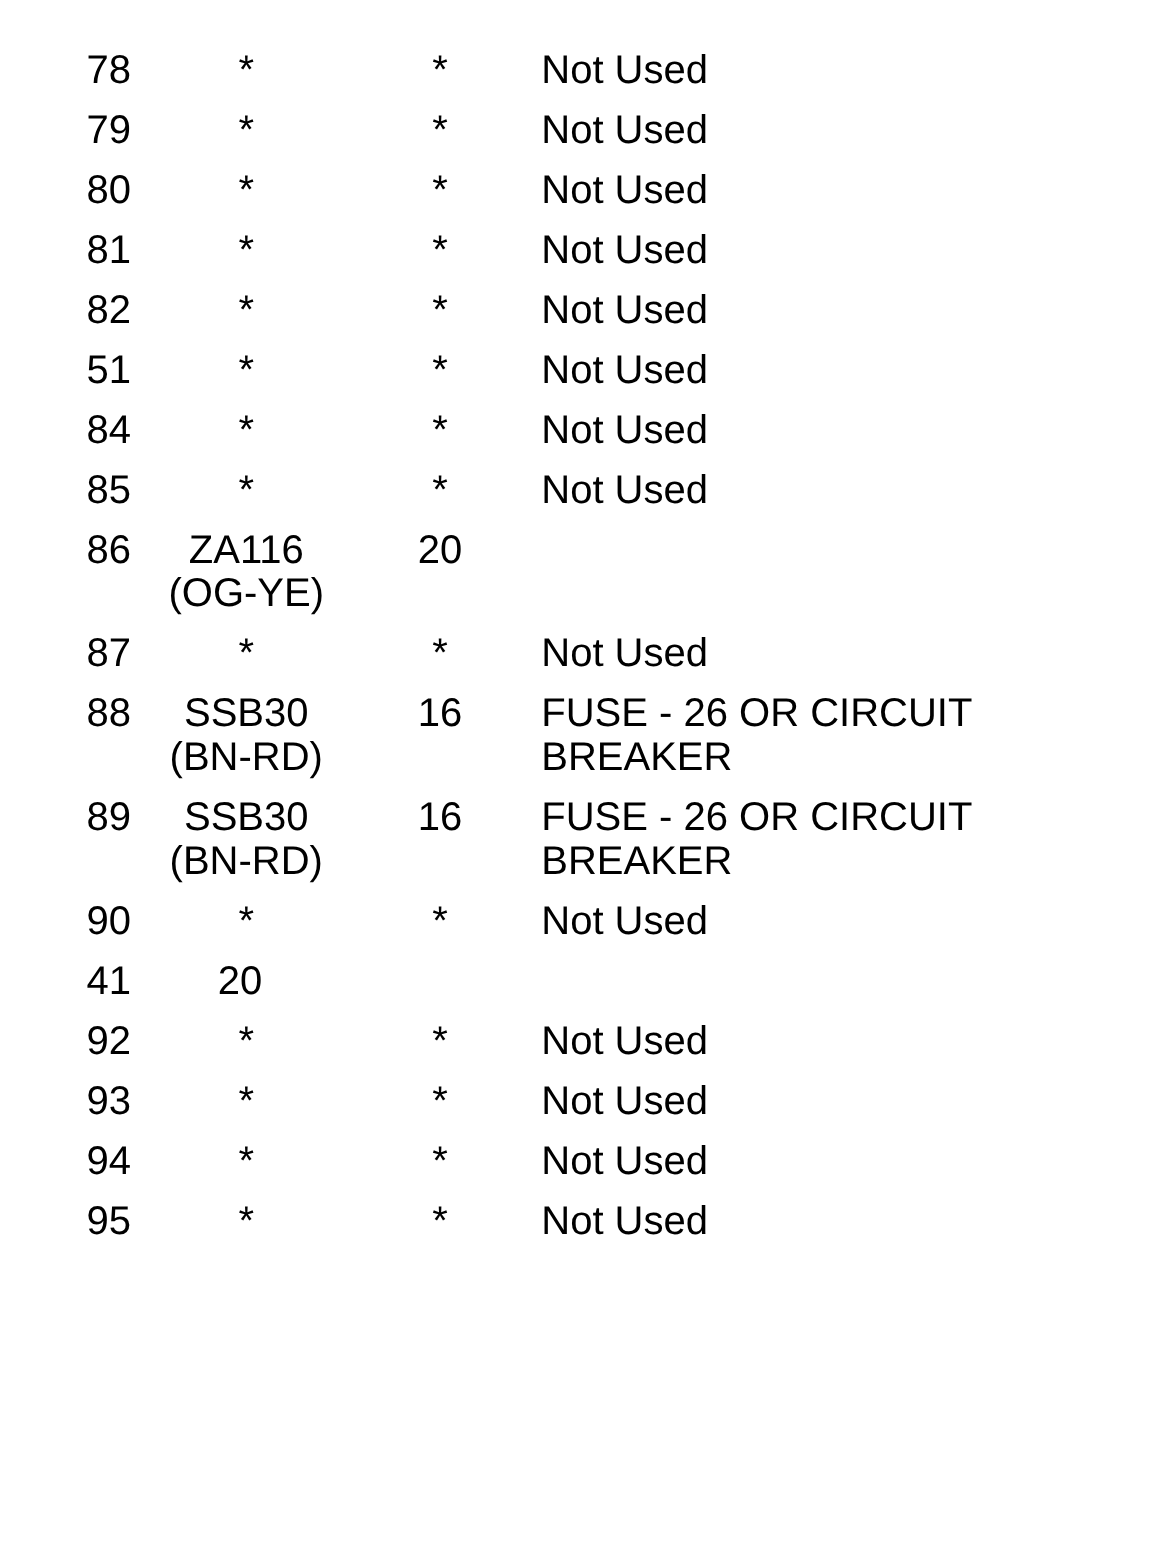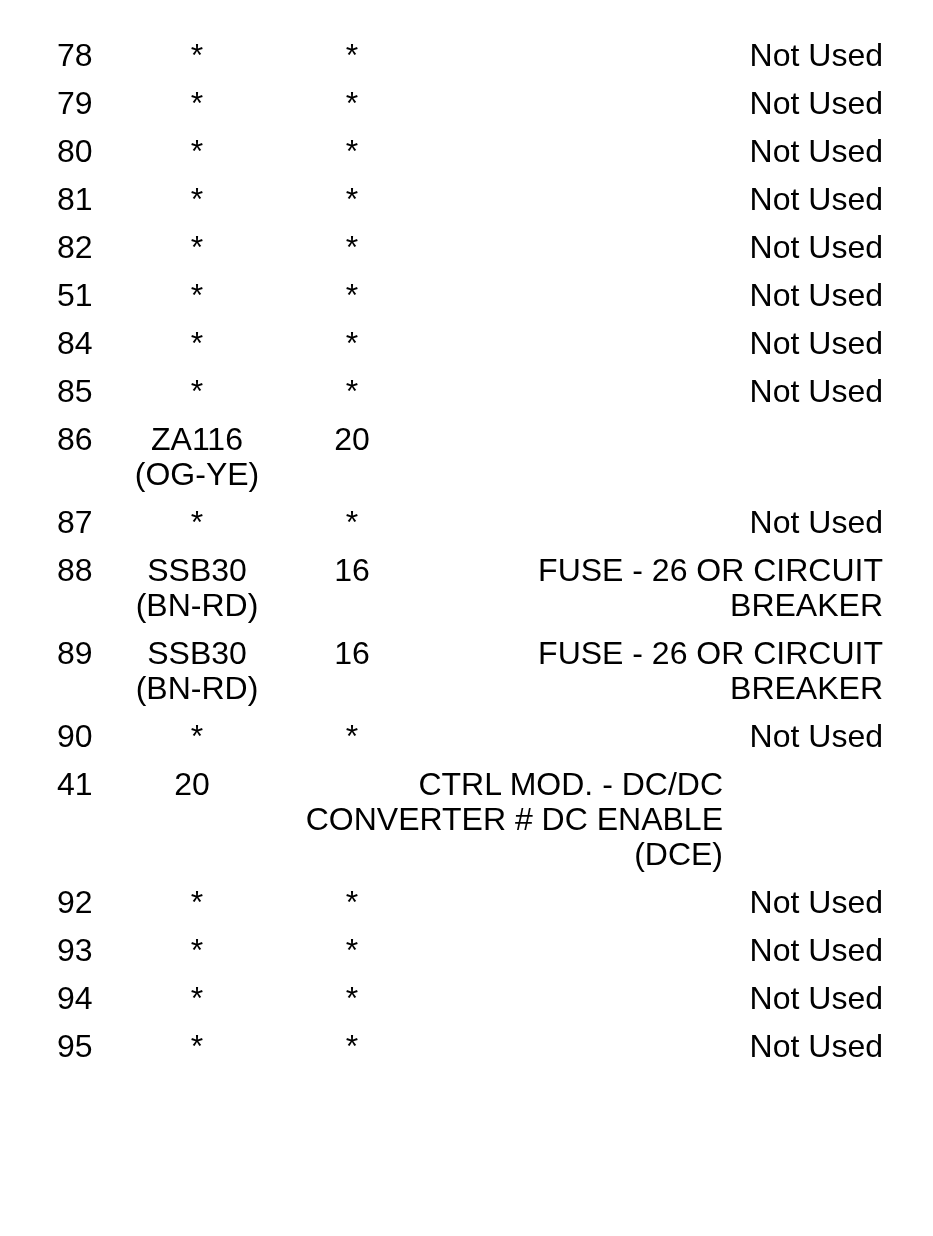--- a/index.html
+++ b/index.html
@@ -27,34 +27,34 @@
     display: flex;
     align-items: flex-start;
     margin-bottom: 13px;
   }
   .cell {
     line-height: 35px;
     white-space: pre-line;
   }
   .cell-pin {
     width: 60px;
-    text-align: left;
+    text-align: center;
   }
   .cell-circuit {
     width: 160px;
     text-align: center;
   }
   .cell-gauge {
     width: 150px;
     text-align: center;
   }
   .cell-function {
     margin-left: 6px;
     width: 450px;
-    text-align: right;
+    text-align: left;
   }
 </style>
 </head>
 <body>
 
 <div class="page" style="background: rgb(255, 255, 255); color: rgb(0, 0, 0);">
   <div class="pin-table">
   <div class="row">
     <div class="cell cell-pin">78</div>
     <div class="cell cell-circuit">*</div>
@@ -146,23 +146,20 @@
   <div class="row">
     <div class="cell cell-pin">90</div>
     <div class="cell cell-circuit">*</div>
     <div class="cell cell-gauge">*</div>
     <div class="cell cell-function">Not Used</div>
   </div>
 
   <div class="row">
     <div class="cell cell-pin">41</div>
     <div class="cell cell-gauge">20</div>
-    <div class="cell cell-function">CTRL MOD. - DC/DC
-CONVERTER # DC ENABLE
-(DCE)</div>
   </div>
 
   <div class="row">
     <div class="cell cell-pin">92</div>
     <div class="cell cell-circuit">*</div>
     <div class="cell cell-gauge">*</div>
     <div class="cell cell-function">Not Used</div>
   </div>
 
   <div class="row">

